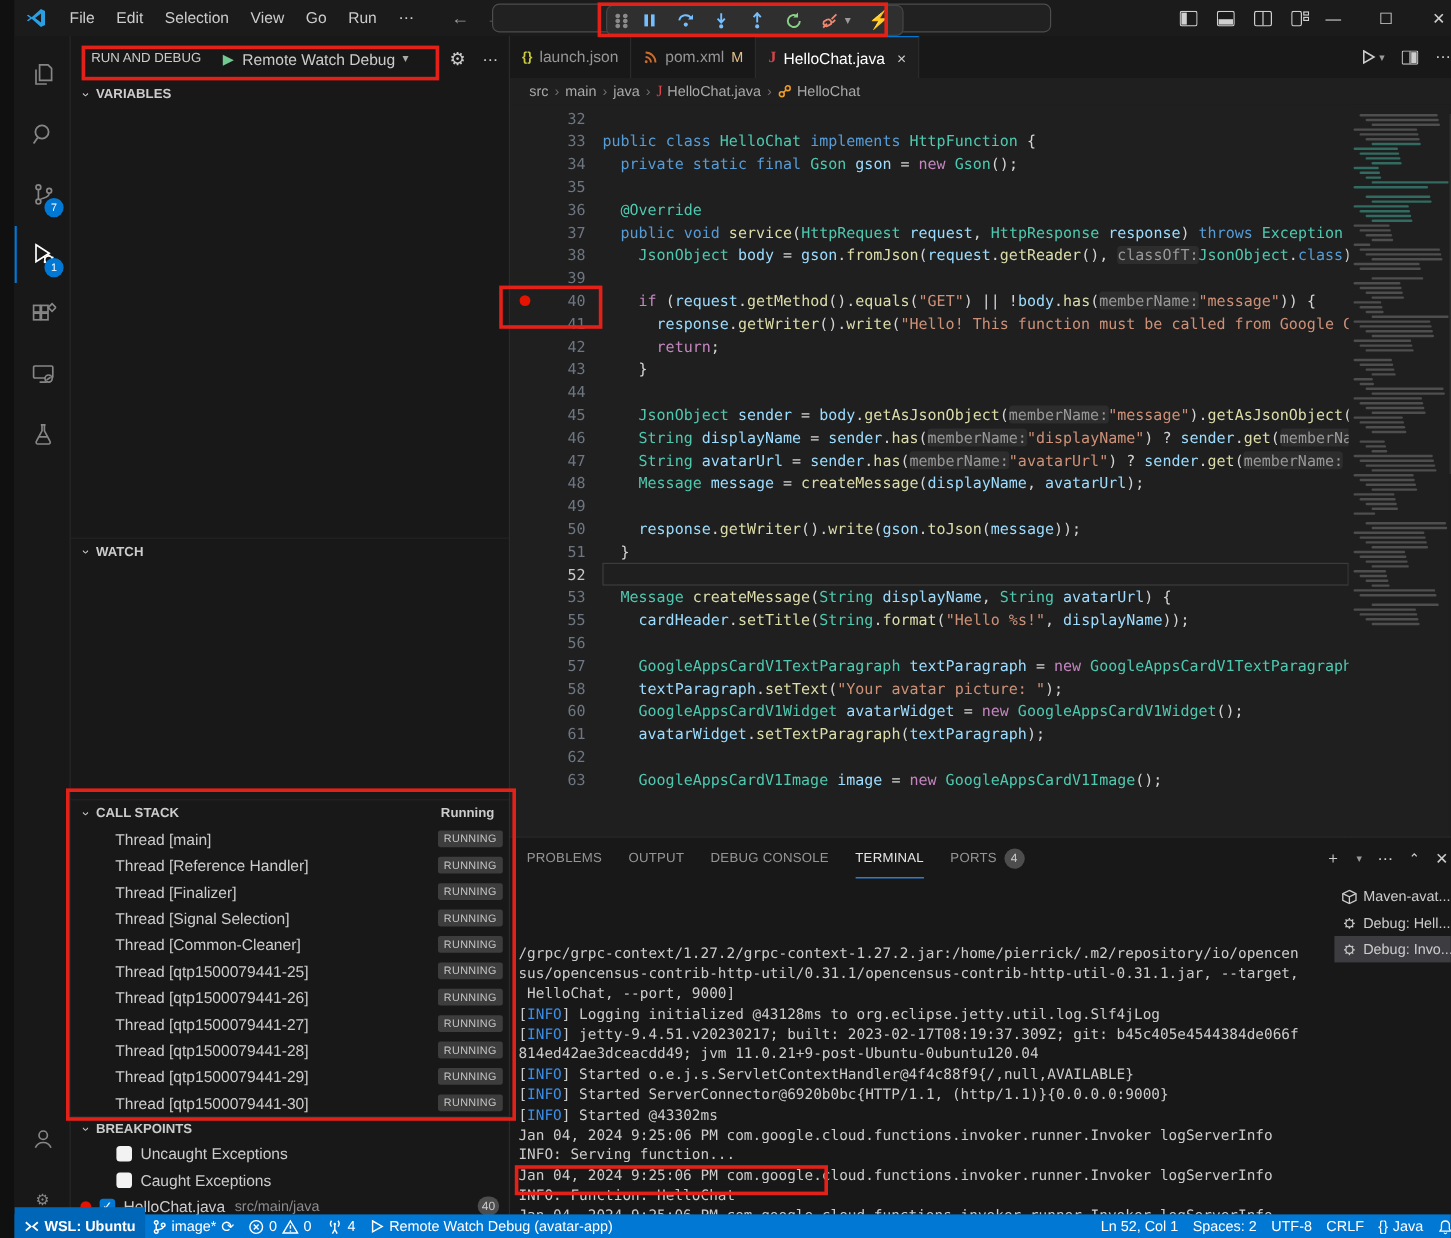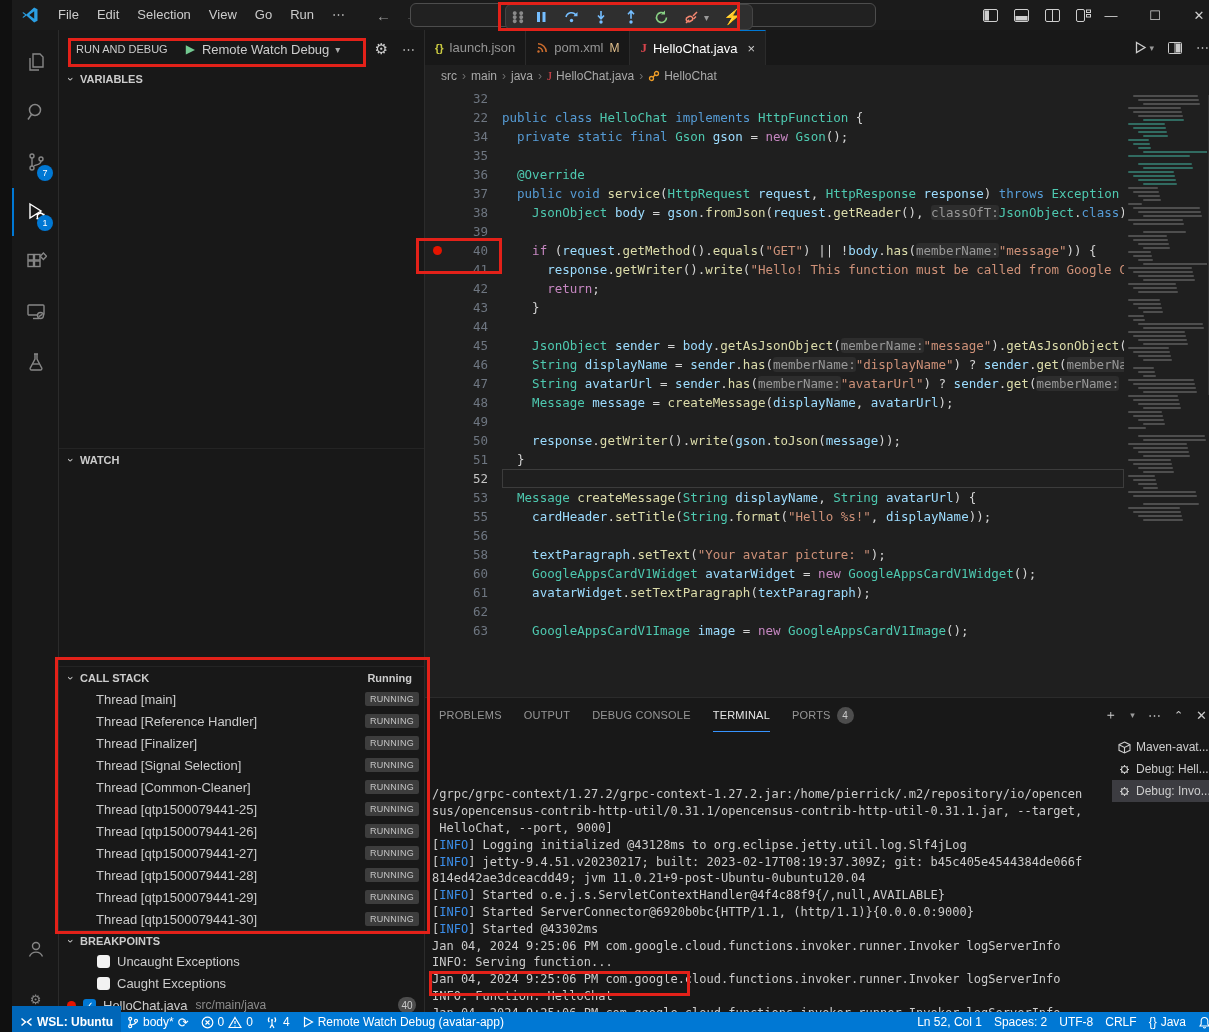--- a/index.html
+++ b/index.html
@@ -427,21 +427,21 @@
         </span>
     </div>
     <div id="code-area">
       <div id="code-lines">
 
       <div class="code-line">
             <span class="gutter"><span>32</span></span>
             <span class="lc"></span>
           </div>
           <div class="code-line">
-            <span class="gutter"><span>22</span></span>
+            <span class="gutter"><span>33</span></span>
             <span class="lc"><span class="tok-k">public</span><span class="tok-p"> </span><span class="tok-k">class</span><span class="tok-p"> </span><span class="tok-t">HelloChat</span><span class="tok-p"> </span><span class="tok-k">implements</span><span class="tok-p"> </span><span class="tok-t">HttpFunction</span><span class="tok-p"> {</span></span>
           </div>
           <div class="code-line">
             <span class="gutter"><span>34</span></span>
             <span class="lc"><span class="tok-p">  </span><span class="tok-k">private</span><span class="tok-p"> </span><span class="tok-k">static</span><span class="tok-p"> </span><span class="tok-k">final</span><span class="tok-p"> </span><span class="tok-t">Gson</span><span class="tok-p"> </span><span class="tok-v">gson</span><span class="tok-p"> = </span><span class="tok-c">new</span><span class="tok-p"> </span><span class="tok-t">Gson</span><span class="tok-p">();</span></span>
           </div>
           <div class="code-line">
             <span class="gutter"><span>35</span></span>
             <span class="lc"></span>
           </div>
@@ -517,20 +517,24 @@
             <span class="gutter"><span>53</span></span>
             <span class="lc"><span class="tok-p">  </span><span class="tok-t">Message</span><span class="tok-p"> </span><span class="tok-m">createMessage</span><span class="tok-p">(</span><span class="tok-t">String</span><span class="tok-p"> </span><span class="tok-v">displayName</span><span class="tok-p">, </span><span class="tok-t">String</span><span class="tok-p"> </span><span class="tok-v">avatarUrl</span><span class="tok-p">) {</span></span>
           </div>
           <div class="code-line">
             <span class="gutter"><span>55</span></span>
             <span class="lc"><span class="tok-p">    </span><span class="tok-v">cardHeader</span><span class="tok-p">.</span><span class="tok-m">setTitle</span><span class="tok-p">(</span><span class="tok-t">String</span><span class="tok-p">.</span><span class="tok-m">format</span><span class="tok-p">(</span><span class="tok-s">"Hello %s!"</span><span class="tok-p">, </span><span class="tok-v">displayName</span><span class="tok-p">));</span></span>
           </div>
           <div class="code-line">
             <span class="gutter"><span>56</span></span>
             <span class="lc"></span>
+          </div>
+          <div class="code-line">
+            <span class="gutter"><span>57</span></span>
+            <span class="lc"><span class="tok-p">    </span><span class="tok-t">GoogleAppsCardV1TextParagraph</span><span class="tok-p"> </span><span class="tok-v">textParagraph</span><span class="tok-p"> = </span><span class="tok-c">new</span><span class="tok-p"> </span><span class="tok-t">GoogleAppsCardV1TextParagraph</span></span>
           </div>
           <div class="code-line">
             <span class="gutter"><span>58</span></span>
             <span class="lc"><span class="tok-p">    </span><span class="tok-v">textParagraph</span><span class="tok-p">.</span><span class="tok-m">setText</span><span class="tok-p">(</span><span class="tok-s">"Your avatar picture: "</span><span class="tok-p">);</span></span>
           </div>
           <div class="code-line">
             <span class="gutter"><span>60</span></span>
             <span class="lc"><span class="tok-p">    </span><span class="tok-t">GoogleAppsCardV1Widget</span><span class="tok-p"> </span><span class="tok-v">avatarWidget</span><span class="tok-p"> = </span><span class="tok-c">new</span><span class="tok-p"> </span><span class="tok-t">GoogleAppsCardV1Widget</span><span class="tok-p">();</span></span>
           </div>
           <div class="code-line">
@@ -728,21 +732,21 @@
     </div>
     <div class="st-item">
       <svg width="12" height="13" viewBox="0 0 12 13">
           <g fill="none" stroke="#fff" stroke-width="1.2">
             <circle cx="3.2" cy="2.8" r="1.5"></circle>
             <circle cx="3.2" cy="10.2" r="1.5"></circle>
             <circle cx="9" cy="4.8" r="1.5"></circle>
             <path d="M3.2 4.3 v4.4 M9 6.3 c0 2.2-3.5 2.2-5.8 2.9"></path>
           </g>
         </svg>
-      <span>body*</span>
+      <span>image*</span>
       <span style="font-size:13px;">⟳</span>
     </div>
     <div class="st-item">
       <svg width="13" height="13" viewBox="0 0 13 13">
           <circle cx="6.5" cy="6.5" r="5.3" fill="none" stroke="#fff" stroke-width="1.2"></circle>
           <path d="M4.5 4.5 l4 4 M8.5 4.5 l-4 4" stroke="#fff" stroke-width="1.2"></path>
         </svg>
       <span>0</span>
       <svg width="14" height="13" viewBox="0 0 14 13">
           <path d="M7 1.5 L13 11.5 H1 Z" fill="none" stroke="#fff" stroke-width="1.2"></path>

